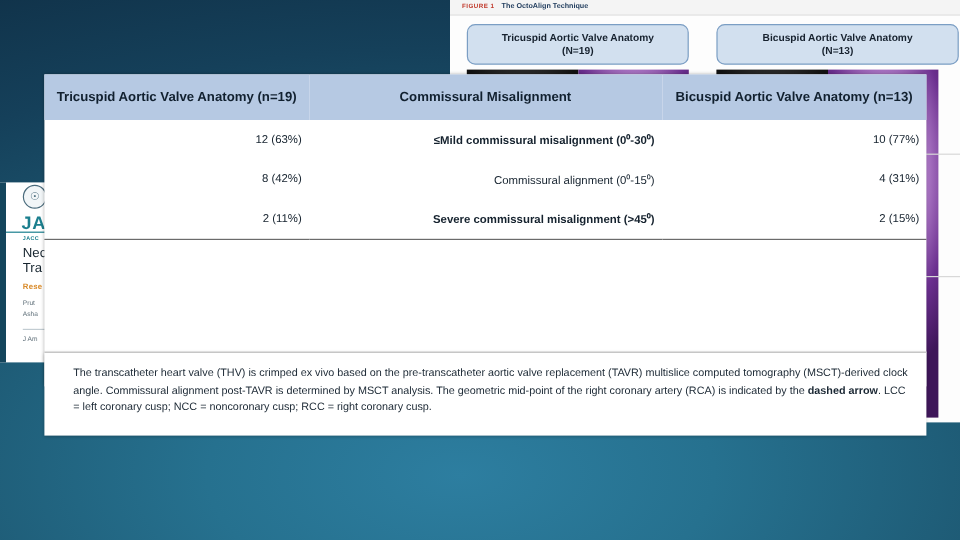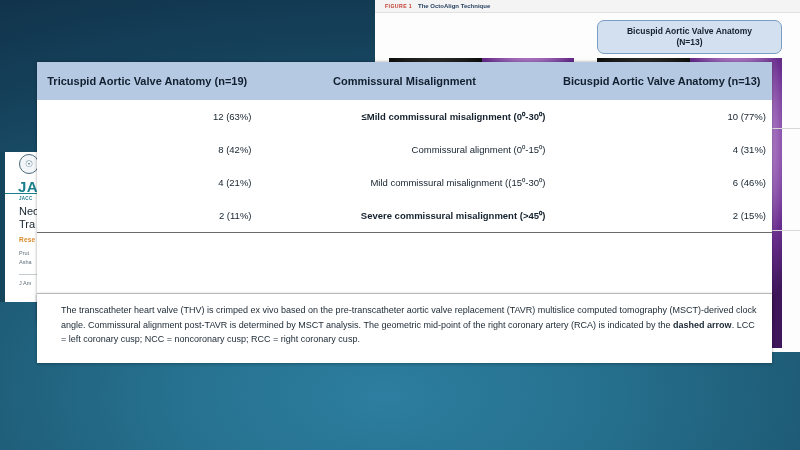--- a/index.html
+++ b/index.html
@@ -86,21 +86,21 @@
   }
   .anat-box {
     position: absolute; top: 20px;
     height: 34px; border-radius: 7px;
     border: 1px solid #7b9ec4; background: #d2e0ef;
     display: flex; flex-direction: column;
     align-items: center; justify-content: center;
     font-size: 8.5px; font-weight: bold; color: #16212e; line-height: 11px;
   }
   .anat-box.left { left: 14px; width: 185px; }
-  .anat-box.right { left: 222px; width: 185px; }
+  .anat-box.right { left: 222px; width: 202px; }
 
   .fig-strip {
     position: absolute; top: 58px; height: 290px;
     display: flex;
   }
   .fig-strip.left { left: 14px; width: 185px; }
   .fig-strip.right { left: 222px; width: 185px; }
   .ct-thumb {
     flex: 1;
     background:
@@ -193,20 +193,24 @@
   <div class="art-authors" style="top:106px;">Asha</div>
   <div class="art-hr"></div>
   <div class="art-foot">J Am</div>
 </div>
 
 <div class="figure-page">
   <div class="fig-header"></div>
   <div class="fig-label">FIGURE 1</div>
   <div class="fig-title">The OctoAlign Technique</div>
 
+  <div class="anat-box left">
+    <span>Tricuspid Aortic Valve Anatomy</span>
+    <span>(N=19)</span>
+  </div>
   <div class="anat-box right">
     <span>Bicuspid Aortic Valve Anatomy</span>
     <span>(N=13)</span>
   </div>
 
   <div class="fig-strip left">
     <div class="ct-thumb">
       <div class="ct-ring"></div>
       <div class="ct-tag" style="left:6px; top:84px;">POST</div>
       <div class="ct-tag" style="left:30px; top:150px;">LCA</div>
@@ -252,25 +256,20 @@
       <tr class="bold">
         <td>12 (63%)</td>
         <td class="mid">≤Mild commissural misalignment (0⁰-30⁰)</td>
         <td>10 (77%)</td>
       </tr>
       <tr>
         <td>8 (42%)</td>
         <td class="mid">Commissural alignment (0⁰-15⁰)</td>
         <td>4 (31%)</td>
       </tr>
-      <tr>
-        <td>4 (21%)</td>
-        <td class="mid">Mild commissural misalignment ((15⁰-30⁰)</td>
-        <td>6 (46%)</td>
-      </tr>
       <tr class="bold last">
         <td>2 (11%)</td>
         <td class="mid">Severe commissural misalignment (&gt;45⁰)</td>
         <td>2 (15%)</td>
       </tr>
     </tbody>
   </table>
 </div>
 
 <div class="caption-panel">

